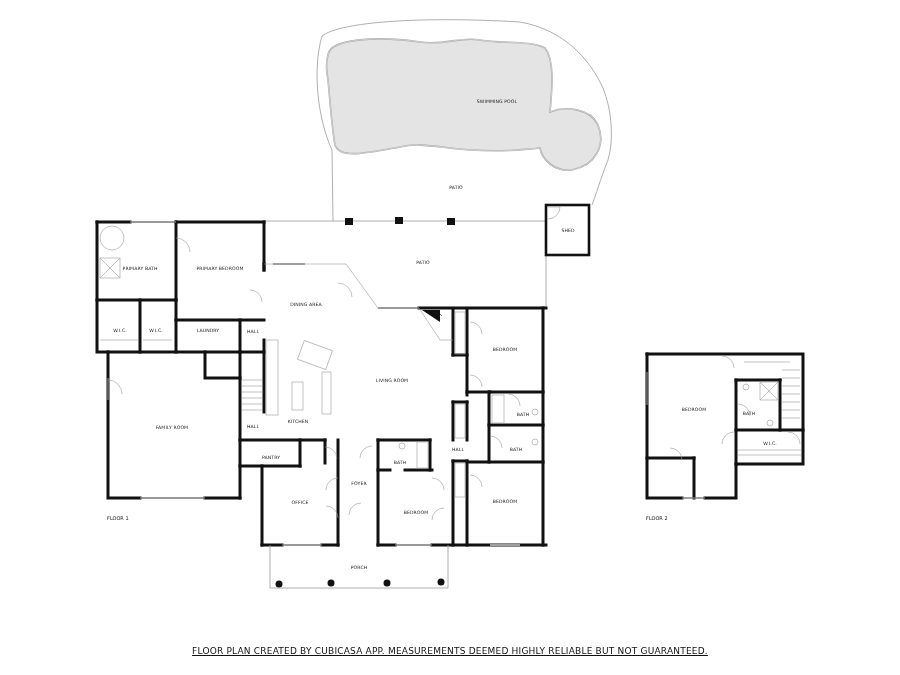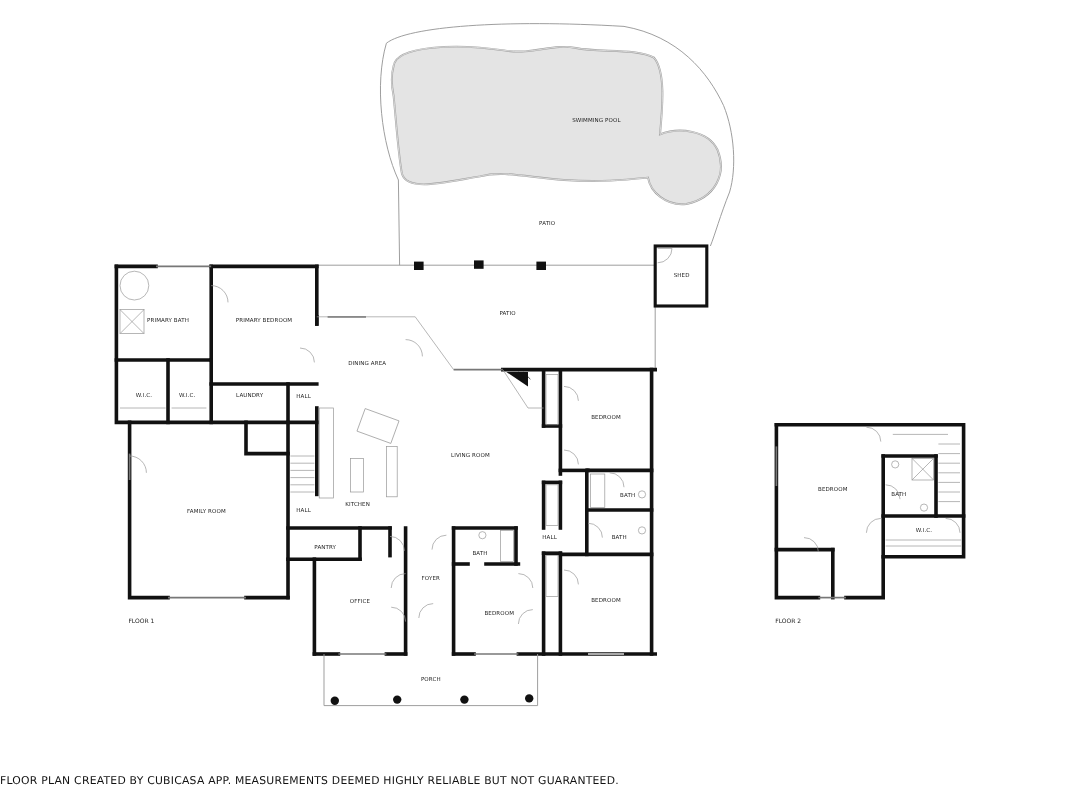--- a/index.html
+++ b/index.html
@@ -1,20 +1,20 @@
 <!DOCTYPE html>
 <html><head>
 <meta charset="utf-8">
 <style>
   html, body { margin:0; padding:0; background:#ffffff; }
   body { width:900px; height:675px; position:relative; overflow:hidden; font-family:"DejaVu Sans", sans-serif; }
   #plan { position:absolute; left:0; top:0; }
   .lbl { position:absolute; font-size:4.6px; letter-spacing:0.1px; color:#222; transform:translate(-50%,-50%); white-space:nowrap; }
   .floor-lbl { position:absolute; font-size:5px; color:#222; white-space:nowrap; }
-  .footer { position:absolute; left:0; width:900px; top:646px; font-size:9px; color:#111; letter-spacing:0.2px; font-family:"DejaVu Sans", sans-serif; }
+  .footer { position:absolute; left:0; width:900px; top:646px; text-align:center; font-size:9px; color:#111; letter-spacing:0.2px; font-family:"DejaVu Sans", sans-serif;text-decoration:underline; }
 </style>
 </head>
 <body>
 
 <svg id="plan" width="900" height="675" viewBox="0 0 900 675" xmlns="http://www.w3.org/2000/svg">
 
   <g fill="none" stroke="#9a9a9a" stroke-width="0.8">
     <path d="M333,221 L332,150 C318,120 312,70 322,36 C340,22 420,16 520,22 C565,30 590,60 603,88 C612,110 614,140 608,160 C600,180 596,195 592,205"></path>
   </g>
 

